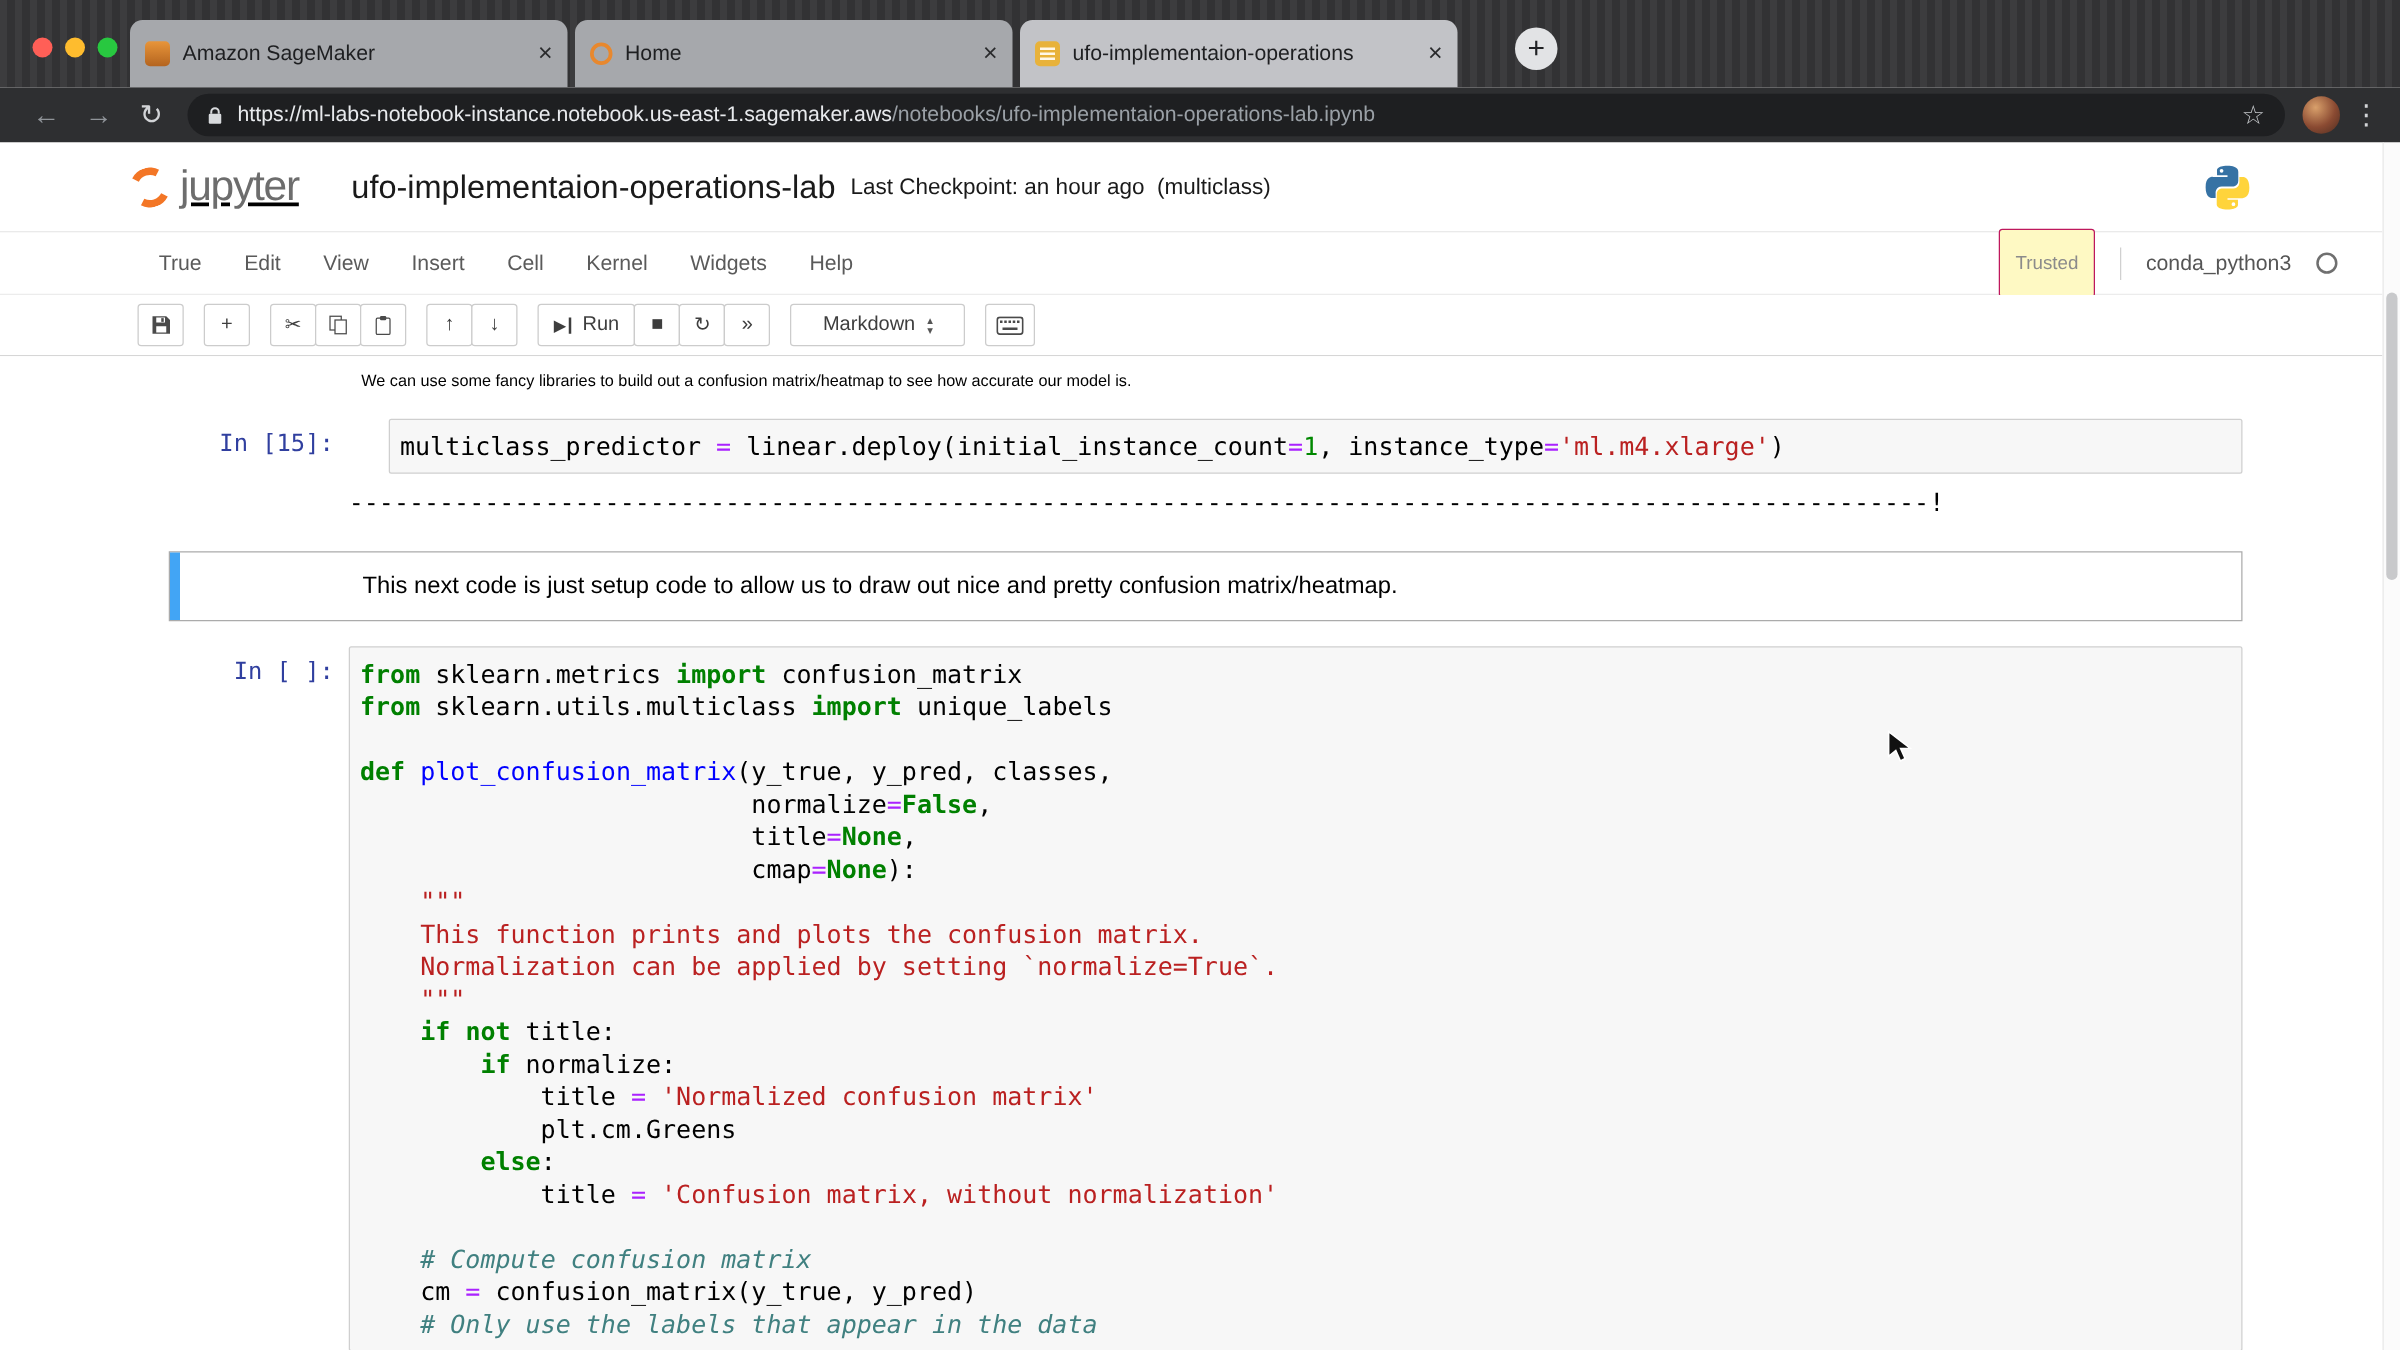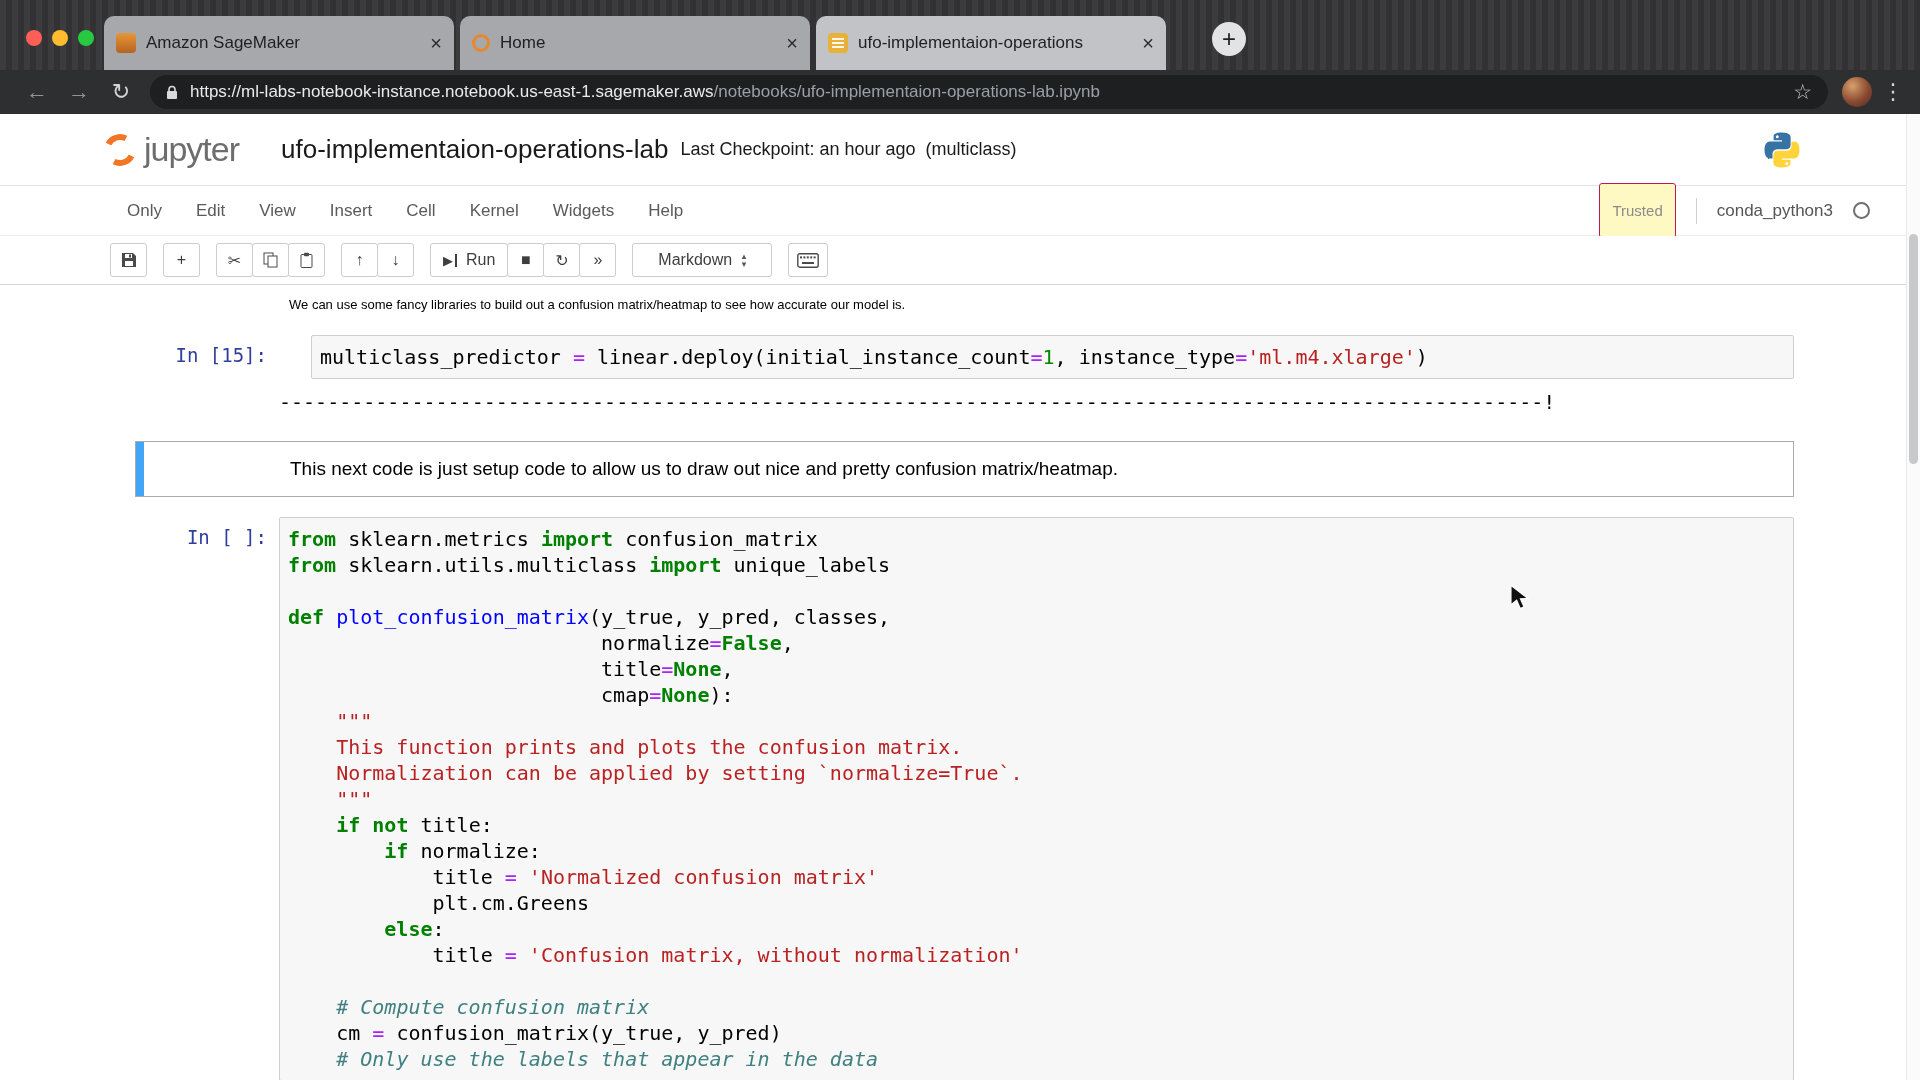--- a/index.html
+++ b/index.html
@@ -41,21 +41,21 @@
   .url-main { color:#e8eaed; font-size:17px; white-space:nowrap; }
   .url-path { color:#9aa0a6; font-size:17px; white-space:nowrap; }
   .star { margin-left:auto; color:#c4c7ca; font-size:21px; }
   .avatar { width:30px; height:30px; border-radius:50%; margin:0 10px 0 14px; flex:none;
             background:radial-gradient(circle at 35% 30%, #d9a06b, #8a4a32 55%, #4c2c20); }
   .dots { color:#d2d4d7; font-size:22px; margin-right:16px; }
 
   
   .jp-header { position:absolute; top:114px; height:72px; left:0; right:14px; background:#fff;
                display:flex; align-items:center; padding-left:104px; border-bottom:1px solid #e4e4e4; }
-  .jlogo { display:flex; align-items:center; gap:8px; }
+  .jlogo { display:flex; align-items:center; gap:8px;text-decoration:underline; }
   .jlogo-icon { width:32px; height:32px; border-radius:50%; border:6px solid #f37626;
                 border-left-color:transparent; border-right-color:transparent; transform:rotate(-18deg); }
   .jlogo-text { font-size:34px; color:#6d6d6d; letter-spacing:-1px; }
   .nb-title { margin-left:42px; font-size:26px; color:#1a1a1a; }
   .nb-check { margin-left:12px; font-size:18px; color:#1a1a1a; }
   .nb-autosaved { margin-left:10px; font-size:18px; color:#1a1a1a; }
   .py-logo { margin-left:auto; margin-right:104px; display:flex; }
 
   
   .menubar { position:absolute; top:186px; height:50px; left:0; right:14px; background:#fff;
@@ -172,21 +172,21 @@
     <span class="nb-autosaved">(multiclass)</span>
     <span class="py-logo">
       <svg width="40" height="40" viewBox="0 0 32 32">
         <path fill="#3672a4" d="M15.9 2c-7 0-6.6 3-6.6 3v3.2h6.7v1H6.6S2 8.7 2 15.8c0 7.2 4 6.9 4 6.9h2.4v-3.3s-.1-4 4-4h6.7s3.8.1 3.8-3.7V5.9S23.5 2 15.9 2zm-3.7 2.1a1.2 1.2 0 1 1 0 2.4 1.2 1.2 0 0 1 0-2.4z"></path>
         <path fill="#ffd43b" d="M16.1 30c7 0 6.6-3 6.6-3v-3.2H16v-1h9.4s4.6.5 4.6-6.6c0-7.2-4-6.9-4-6.9h-2.4v3.3s.1 4-4 4h-6.7s-3.8-.1-3.8 3.7v6.2S8.5 30 16.1 30zm3.7-2.1a1.2 1.2 0 1 1 0-2.4 1.2 1.2 0 0 1 0 2.4z"></path>
       </svg>
     </span>
   </div>
 
   <div class="menubar">
-    <span class="menu-item">Only</span>
+    <span class="menu-item">True</span>
     <span class="menu-item">Edit</span>
     <span class="menu-item">View</span>
     <span class="menu-item">Insert</span>
     <span class="menu-item">Cell</span>
     <span class="menu-item">Kernel</span>
     <span class="menu-item">Widgets</span>
     <span class="menu-item">Help</span>
     <div class="menu-right">
       <span class="trusted">Trusted</span>
       <span class="vdiv"></span>

